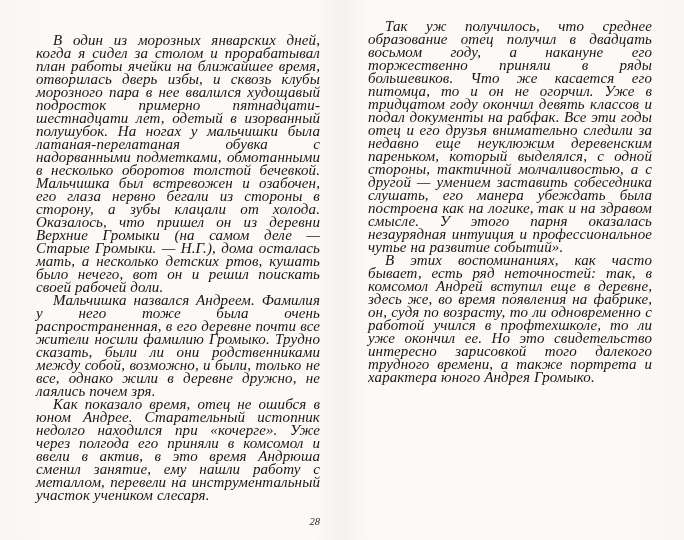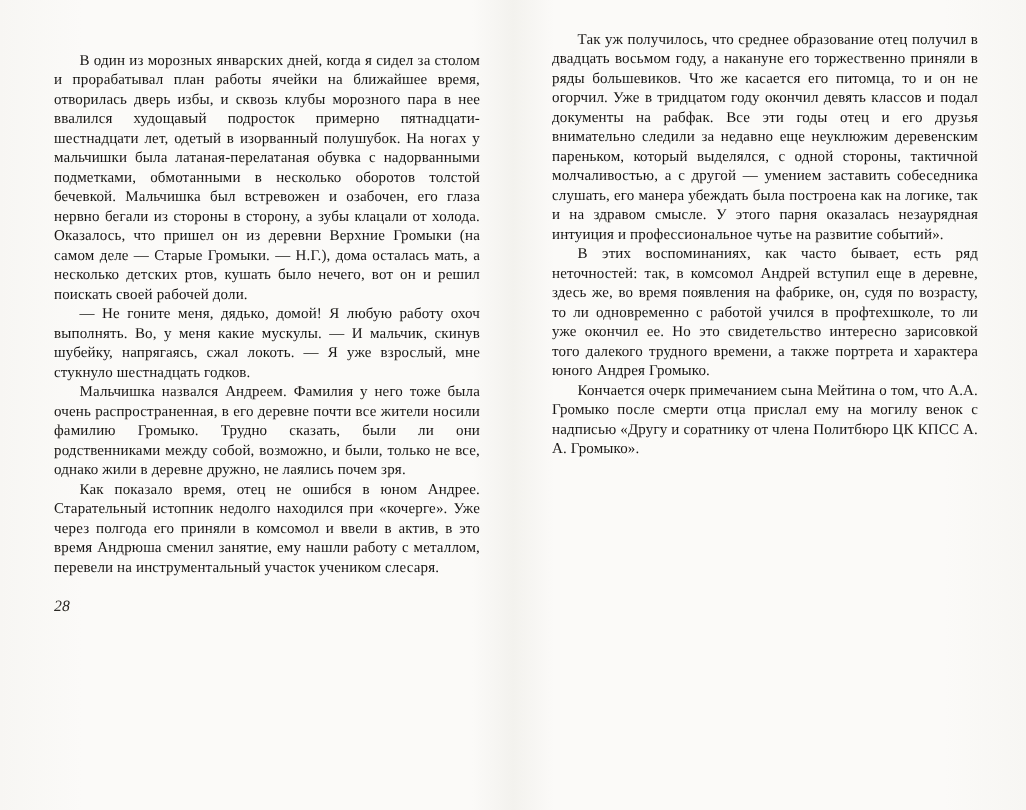--- a/index.html
+++ b/index.html
@@ -25,51 +25,50 @@
   }
   .page {
     width: 286px;
     display: flex;
     flex-direction: column;
   }
   .page-body p {
     margin: 0;
     text-align: justify;
     text-indent: 17px;
-    font-size: 10px;
+    font-size: 15px;
     line-height: 13px;
     letter-spacing: 0.1px;
+    font-style: italic;
   }
   .left-body {
     padding-top: 14px;
   }
   .folio {
     margin-top: 14px;
-    text-align: left;
+    text-align: right;
     font-style: italic;
     font-size: 10.5px;
     color: #2a2824;
   }
 </style>
 </head>
 <body>
 
 <div class="spread">
 
   <div class="page">
     <div class="page-body left-body">
       <p>В один из морозных январских дней, когда я сидел за столом и прорабатывал план работы ячейки на ближайшее время, отворилась дверь избы, и сквозь клубы морозного пара в нее ввалился худощавый подросток примерно пятнадцати-шестнадцати лет, одетый в изорванный полушубок. На ногах у мальчишки была латаная-перелатаная обувка с надорванными подметками, обмотанными в несколько оборотов толстой бечевкой. Мальчишка был встревожен и озабочен, его глаза нервно бегали из стороны в сторону, а зубы клацали от холода. Оказалось, что пришел он из деревни Верхние Громыки (на самом деле — Старые Громыки. — Н.Г.), дома осталась мать, а несколько детских ртов, кушать было нечего, вот он и решил поискать своей рабочей доли.</p>
-      <p>— Не гоните меня, дядько, домой! Я любую работу охоч выполнять. Во, у меня какие мускулы. — И мальчик, скинув шубейку, напрягаясь, сжал локоть. — Я уже взрослый, мне стукнуло шестнадцать годков.</p>
       <p>Мальчишка назвался Андреем. Фамилия у него тоже была очень распространенная, в его деревне почти все жители носили фамилию Громыко. Трудно сказать, были ли они родственниками между собой, возможно, и были, только не все, однако жили в деревне дружно, не лаялись почем зря.</p>
       <p>Как показало время, отец не ошибся в юном Андрее. Старательный истопник недолго находился при «кочерге». Уже через полгода его приняли в комсомол и ввели в актив, в это время Андрюша сменил занятие, ему нашли работу с металлом, перевели на инструментальный участок учеником слесаря.</p>
     </div>
     <div class="folio">28</div>
   </div>
 
   <div class="page">
     <div class="page-body">
       <p>Так уж получилось, что среднее образование отец получил в двадцать восьмом году, а накануне его торжественно приняли в ряды большевиков. Что же касается его питомца, то и он не огорчил. Уже в тридцатом году окончил девять классов и подал документы на рабфак. Все эти годы отец и его друзья внимательно следили за недавно еще неуклюжим деревенским пареньком, который выделялся, с одной стороны, тактичной молчаливостью, а с другой — умением заставить собеседника слушать, его манера убеждать была построена как на логике, так и на здравом смысле. У этого парня оказалась незаурядная интуиция и профессиональное чутье на развитие событий».</p>
       <p>В этих воспоминаниях, как часто бывает, есть ряд неточностей: так, в комсомол Андрей вступил еще в деревне, здесь же, во время появления на фабрике, он, судя по возрасту, то ли одновременно с работой учился в профтехшколе, то ли уже окончил ее. Но это свидетельство интересно зарисовкой того далекого трудного времени, а также портрета и характера юного Андрея Громыко.</p>
-      <p>Кончается очерк примечанием сына Мейтина о том, что А.А. Громыко после смерти отца прислал ему на могилу венок с надписью «Другу и соратнику от члена Политбюро ЦК КПСС А. А. Громыко».</p>
     </div>
   </div>
 
 </div>
 
 </body></html>

